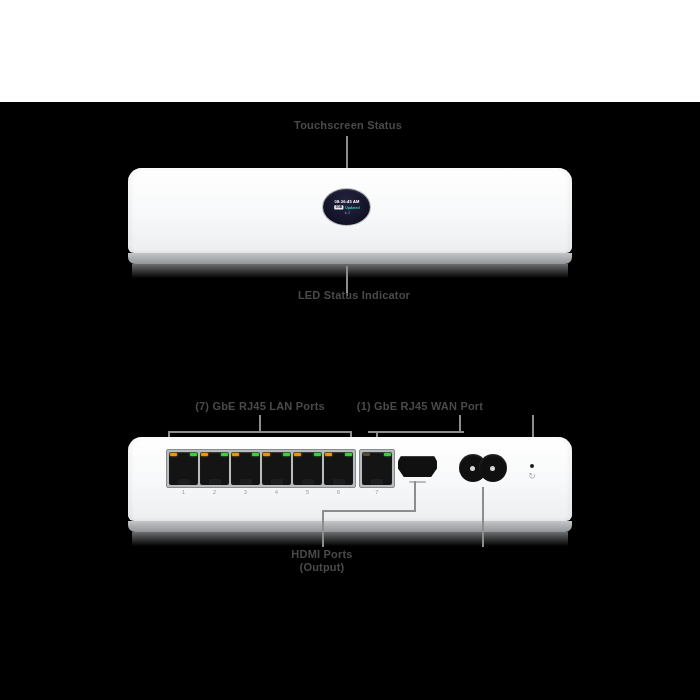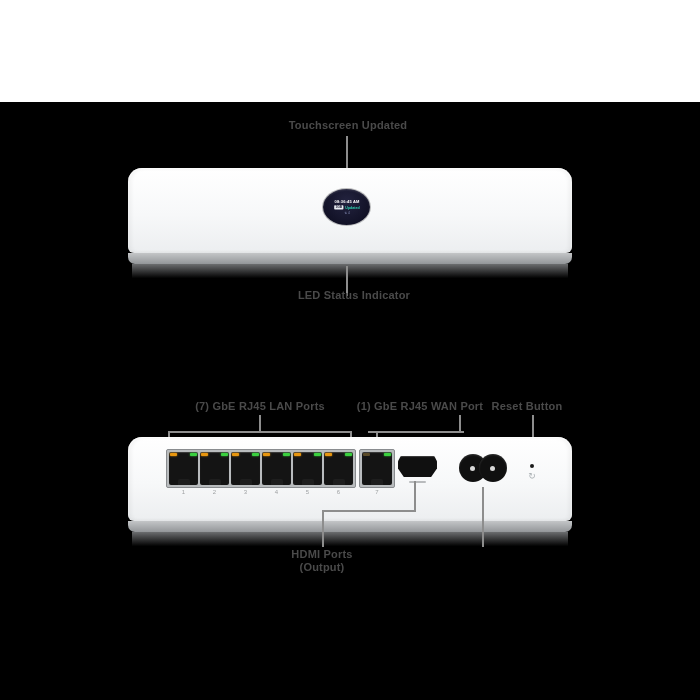--- a/index.html
+++ b/index.html
@@ -81,21 +81,21 @@
   .reset-icon{position:absolute;left:526px;top:471px;width:12px;text-align:center;
     color:#aab0b3;font-size:9px;filter:blur(.4px);}
 </style>
 </head>
 <body>
 
 <div class="canvas">
 
   <div class="top-band"></div>
 
-  <div class="callout-label" style="left:248px;top:119px;">Touchscreen Updated</div>
+  <div class="callout-label" style="left:248px;top:119px;">Touchscreen Status</div>
   <div class="cline" style="left:346px;top:136px;width:2px;height:54px;"></div>
 
   <div class="device" style="top:168px;height:85px;"></div>
   <div class="device-band" style="top:253px;"></div>
   <div class="device-fade" style="top:264px;"></div>
 
   <div class="lcm">
     <div class="lcm-inner">
       <div class="lcm-time">08:36:45 AM</div>
       <div class="lcm-row">
@@ -104,21 +104,20 @@
       </div>
       <div class="lcm-footer">⇅ 4</div>
     </div>
   </div>
 
   <div class="cline" style="left:346px;top:266px;width:2px;height:30px;"></div>
   <div class="callout-label" style="left:254px;top:289px;">LED Status Indicator</div>
 
   <div class="callout-label" style="left:160px;top:400px;">(7) GbE RJ45 LAN Ports</div>
   <div class="callout-label" style="left:320px;top:400px;">(1) GbE RJ45 WAN Port</div>
-  <div class="callout-label" style="left:427px;top:400px;">Reset Button</div>
 
   <div class="cline" style="left:259px;top:415px;width:2px;height:16px;"></div>
   <div class="cline" style="left:168px;top:431px;width:184px;height:2px;"></div>
   <div class="cline" style="left:168px;top:433px;width:2px;height:14px;"></div>
   <div class="cline" style="left:350px;top:433px;width:2px;height:14px;"></div>
 
   <div class="cline" style="left:459px;top:415px;width:2px;height:16px;"></div>
   <div class="cline" style="left:368px;top:431px;width:96px;height:2px;"></div>
   <div class="cline" style="left:376px;top:433px;width:2px;height:15px;"></div>
 

